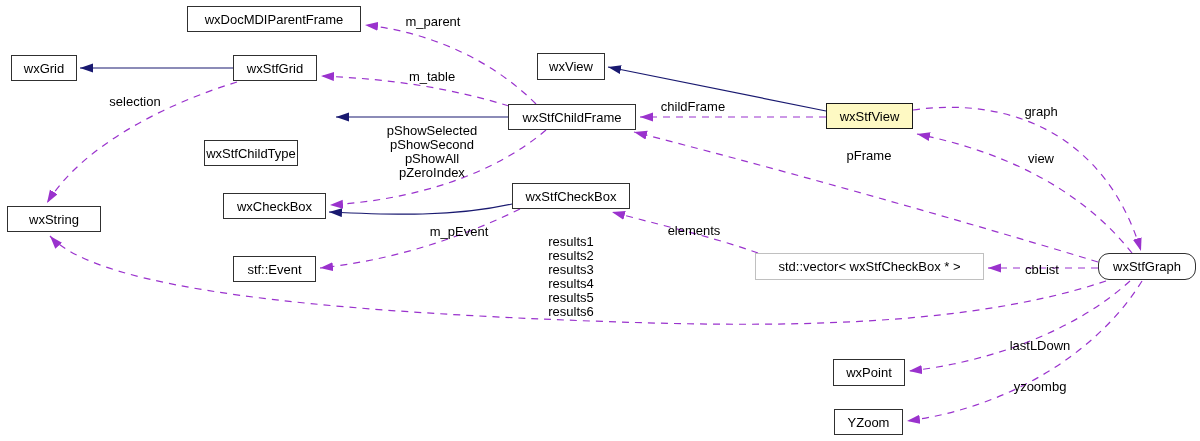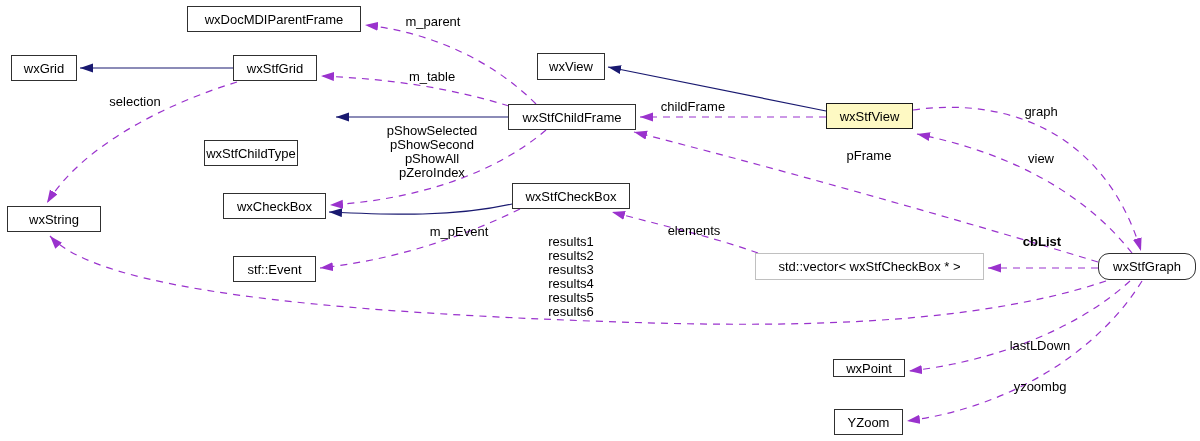--- a/index.html
+++ b/index.html
@@ -79,21 +79,21 @@
   <div class="node" style="left:537px;top:53px;width:68px;height:27px;">wxView</div>
   <div class="node" style="left:204px;top:104px;width:94px;height:26px;margin-top:36px;">wxStfChildType</div>
   <div class="node" style="left:508px;top:104px;width:128px;height:26px;">wxStfChildFrame</div>
   <div class="node highlight" style="left:826px;top:103px;width:87px;height:26px;">wxStfView</div>
   <div class="node" style="left:223px;top:193px;width:103px;height:26px;">wxCheckBox</div>
   <div class="node" style="left:512px;top:183px;width:118px;height:26px;">wxStfCheckBox</div>
   <div class="node" style="left:7px;top:206px;width:94px;height:26px;">wxString</div>
   <div class="node" style="left:233px;top:256px;width:83px;height:26px;">stf::Event</div>
   <div class="node external" style="left:755px;top:253px;width:229px;height:27px;">std::vector&lt; wxStfCheckBox * &gt;</div>
   <div class="node" style="left:1098px;top:253px;width:98px;height:27px;border-radius:11px;">wxStfGraph</div>
-  <div class="node" style="left:833px;top:359px;width:72px;height:18px;">wxPoint</div>
+  <div class="node" style="left:833px;top:359px;width:72px;height:27px;">wxPoint</div>
   <div class="node" style="left:834px;top:409px;width:69px;height:26px;">YZoom</div>
 
   <div class="edge-label" style="left:433px;top:22px;">m_parent</div>
   <div class="edge-label" style="left:432px;top:77px;">m_table</div>
   <div class="edge-label" style="left:135px;top:102px;">selection</div>
   <div class="edge-label" style="left:693px;top:107px;">childFrame</div>
   <div class="edge-label" style="left:869px;top:156px;">pFrame</div>
   <div class="edge-label" style="left:1041px;top:112px;">graph</div>
   <div class="edge-label" style="left:1041px;top:159px;">view</div>
   <div class="edge-label" style="left:432px;top:152px;">pShowSelected
@@ -101,17 +101,17 @@
 pShowAll
 pZeroIndex</div>
   <div class="edge-label" style="left:431px;top:232px;margin-left:28px;">m_pEvent</div>
   <div class="edge-label" style="left:694px;top:231px;">elements</div>
   <div class="edge-label" style="left:571px;top:277px;">results1
 results2
 results3
 results4
 results5
 results6</div>
-  <div class="edge-label" style="left:1042px;top:242px;font-weight:bold;">cbList</div>
+  <div class="edge-label" style="left:1042px;top:270px;">cbList</div>
   <div class="edge-label" style="left:1040px;top:346px;">lastLDown</div>
   <div class="edge-label" style="left:1040px;top:387px;">yzoombg</div>
 
 </div>
 
 </body></html>

